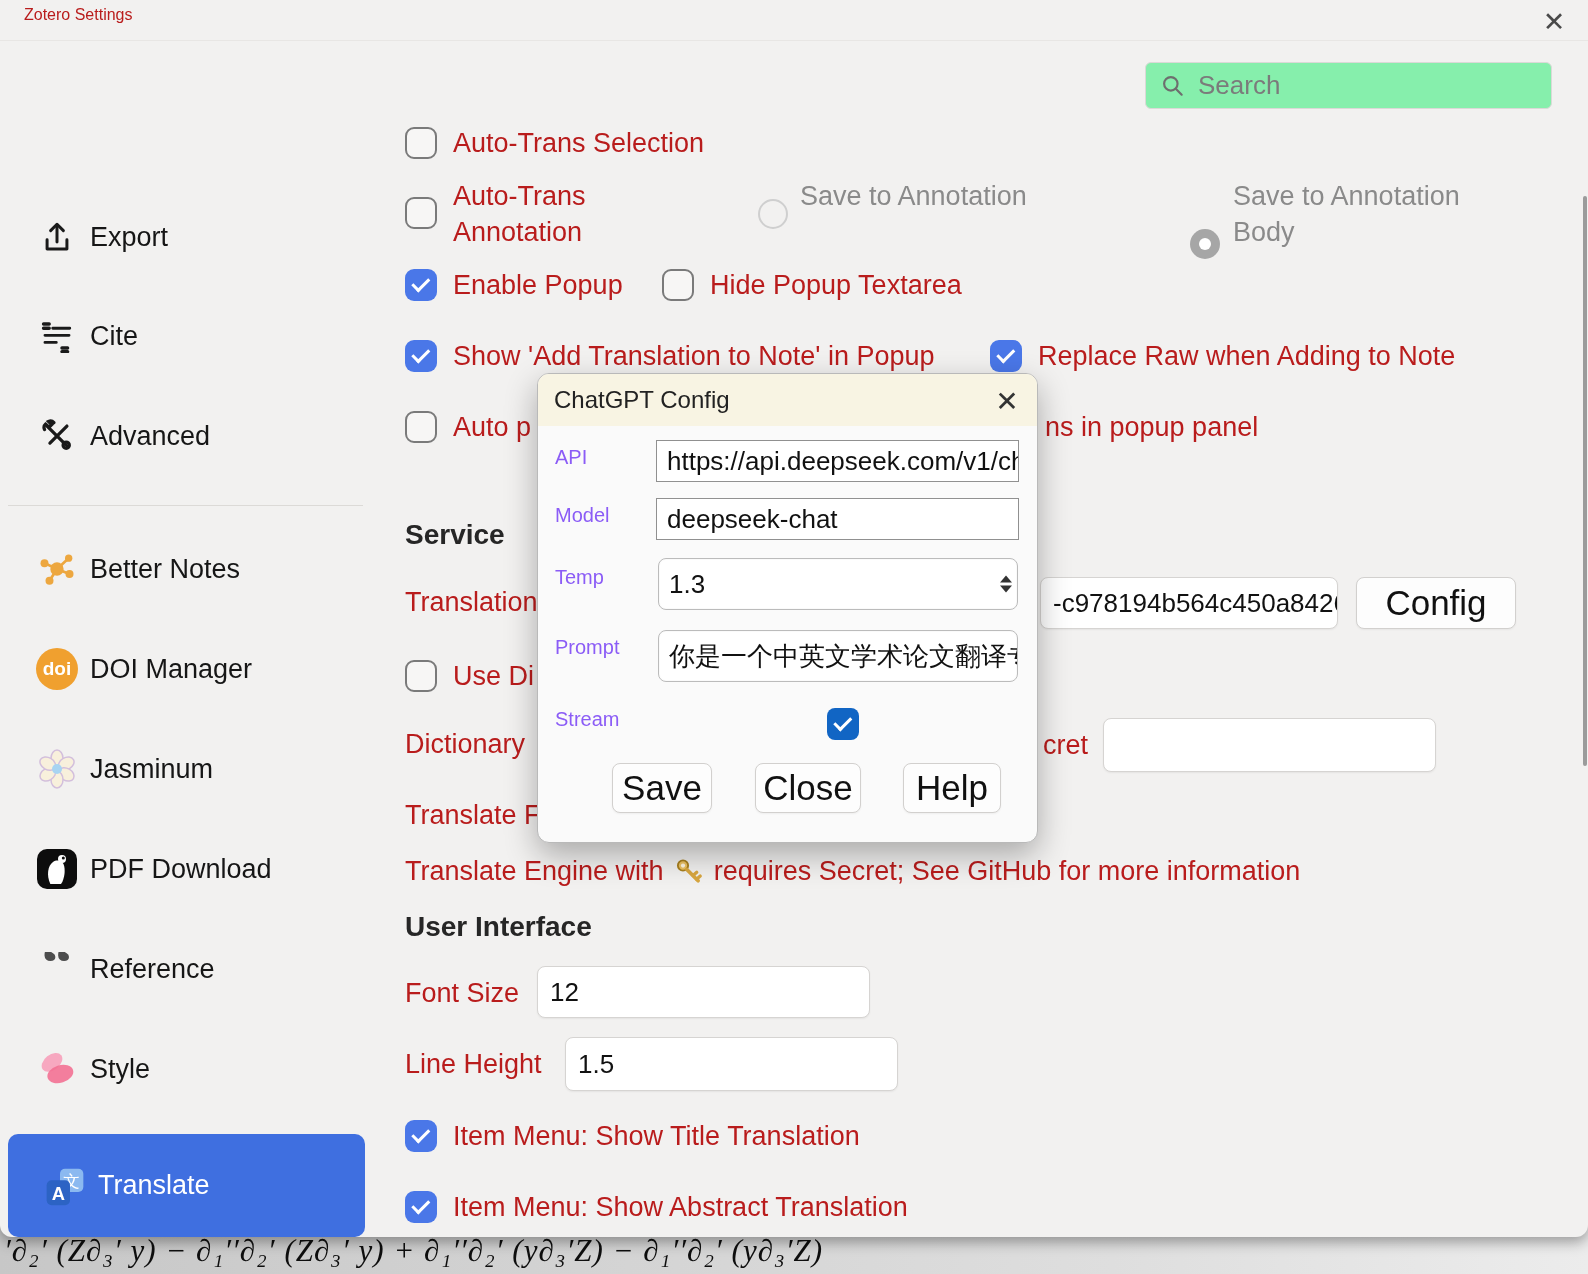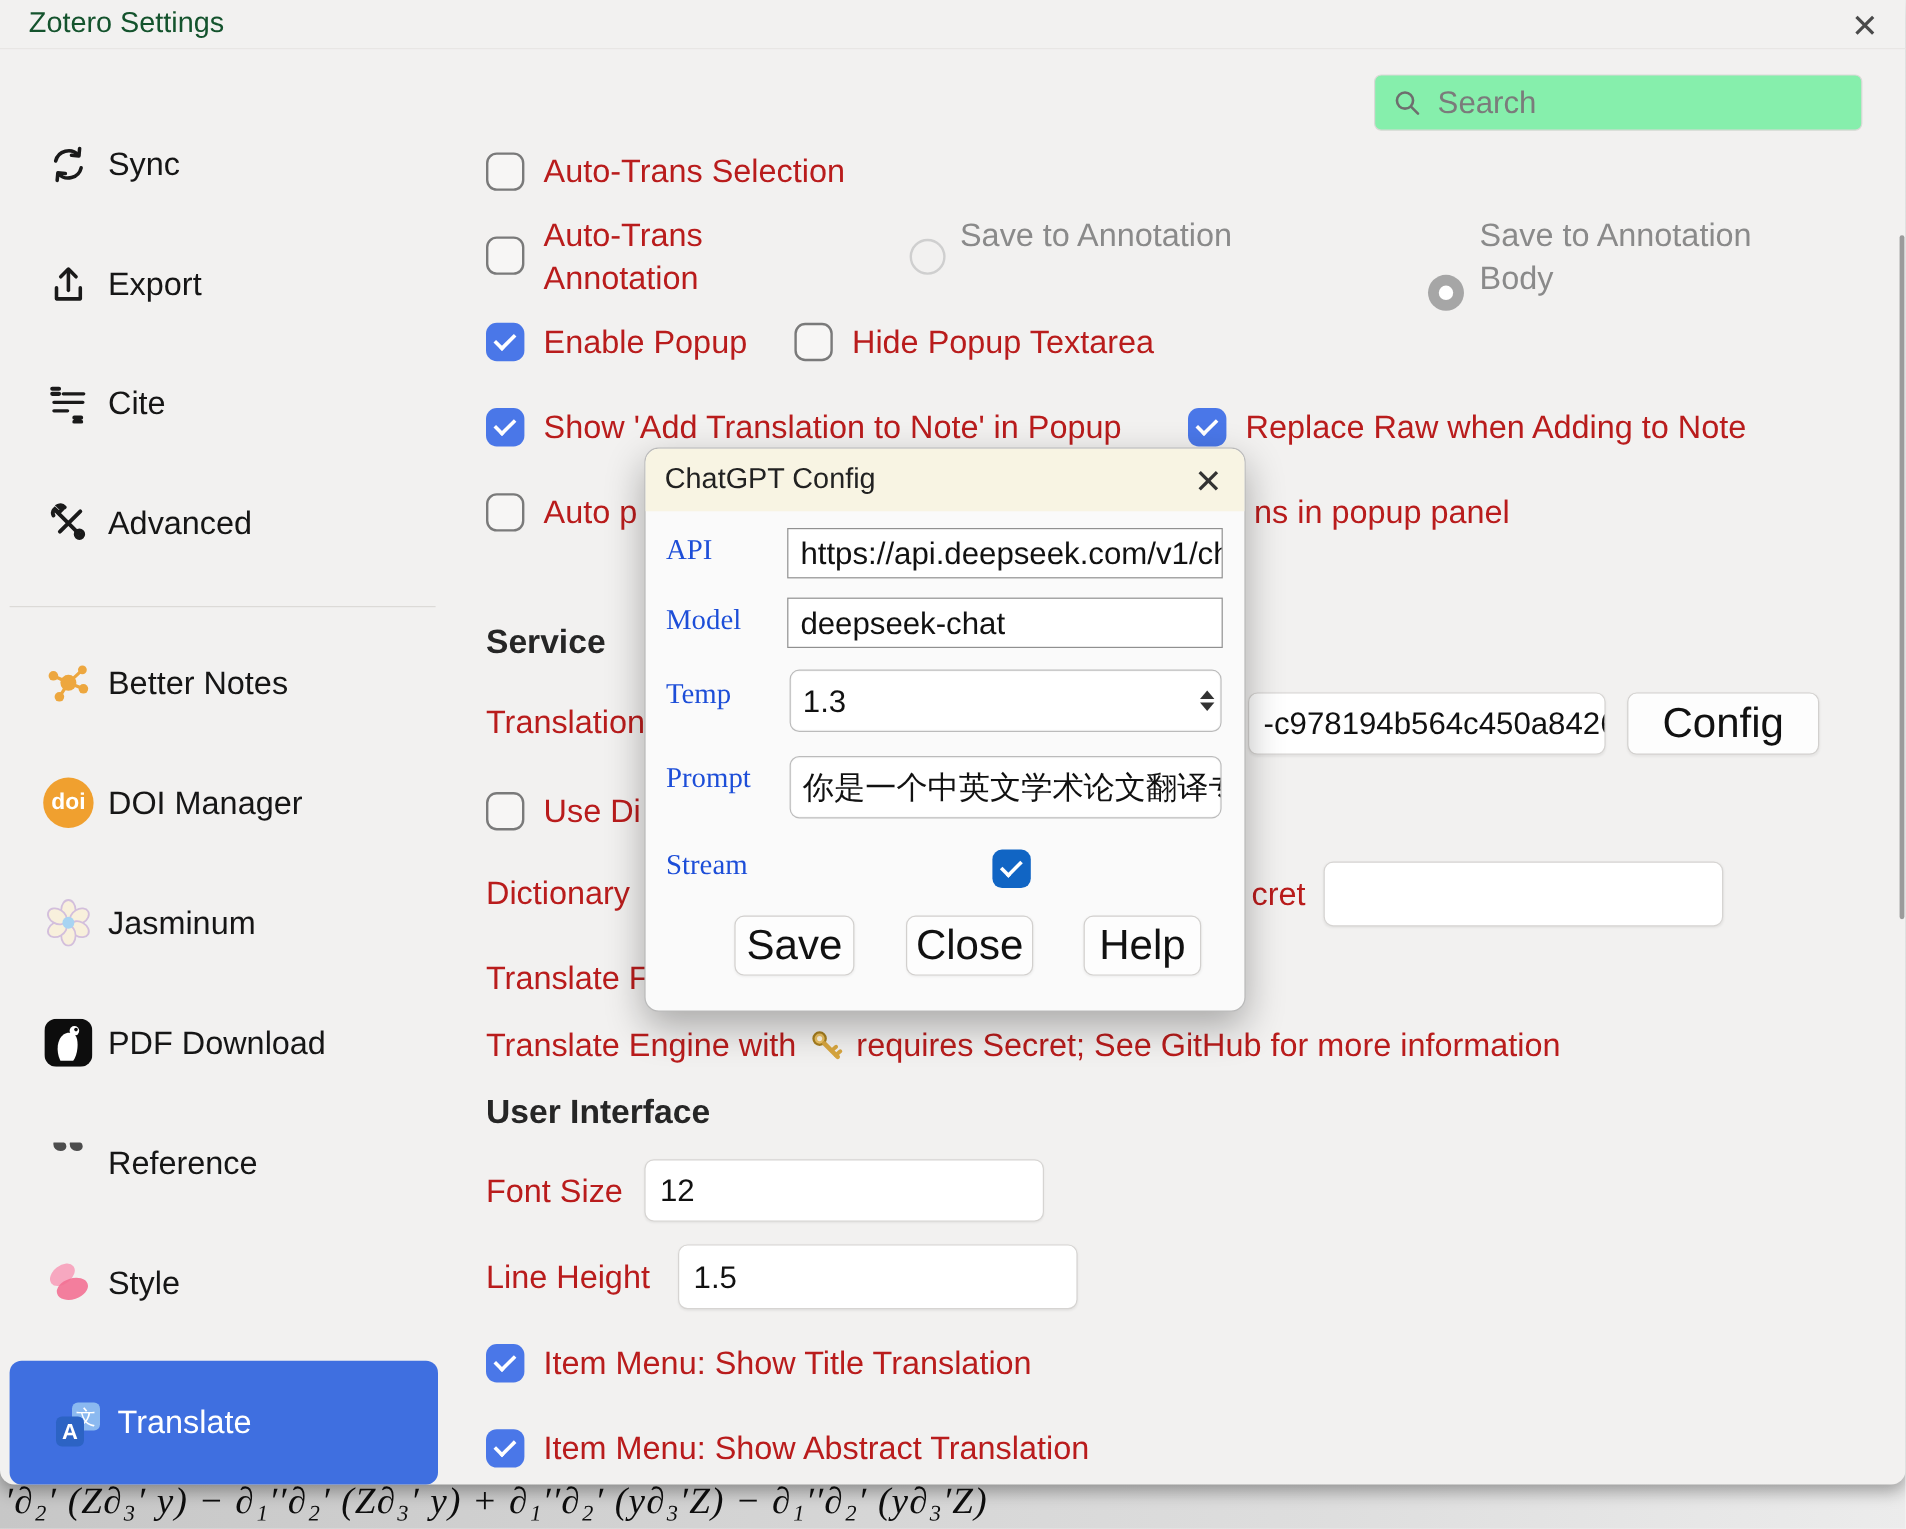--- a/index.html
+++ b/index.html
@@ -16,21 +16,21 @@
     font-family:"Liberation Serif",serif;font-style:italic;
     font-size:31px;color:#0e0e0e;letter-spacing:1px;
   }
   
   .window{
     position:absolute;left:0;top:0;width:1588px;height:1237px;
     background:#f2f1f0;border-radius:0 0 12px 12px;
     box-shadow:0 5px 14px rgba(0,0,0,.35);
   }
   .titlebar-line{position:absolute;left:0;top:40px;width:1588px;height:1px;background:#e8e6e4;}
-  .win-title{position:absolute;left:24px;top:6px;font-size:24px;color:#14532d;}
+  .win-title{position:absolute;left:24px;top:6px;font-size:16px;color:#b91c1c;}
   .win-close{position:absolute;left:1534px;top:4px;width:40px;height:36px;display:flex;align-items:center;justify-content:center;font-size:27px;color:#4a4a4a;}
   
   .search{
     position:absolute;left:1145px;top:62px;width:407px;height:47px;box-sizing:border-box;
     background:#86efac;border:1px solid #dbd9d7;border-radius:6px;
     display:flex;align-items:center;gap:12px;padding:0 14px;
   }
   .search-ph{font-size:26px;color:#7b7b7b;}
   
   .side-item{position:absolute;left:0;width:365px;height:48px;display:flex;align-items:center;}
@@ -71,21 +71,21 @@
   .modal{
     position:absolute;left:537px;top:373px;width:501px;height:470px;box-sizing:border-box;
     background:#fafafa;border:1px solid #b9b9b9;border-radius:12px;
     box-shadow:0 12px 32px rgba(0,0,0,.3);
   }
   .modal-header{position:absolute;left:0;top:0;width:100%;height:52px;background:#f8f4e3;
     border-radius:11px 11px 0 0;display:flex;align-items:center;padding:0 16px;box-sizing:border-box;
     font-size:24px;color:#222;}
   .modal-close{position:absolute;right:10px;top:8px;width:40px;height:38px;display:flex;align-items:center;justify-content:center;
     font-size:28px;color:#333;}
-  .mlbl{position:absolute;font-size:24px;color:#1d4ed8;font-family:Liberation Serif, serif;}
+  .mlbl{position:absolute;font-size:20px;color:#8b5cf6;}
   .mfield{position:absolute;box-sizing:border-box;background:#fff;border:1px solid #909090;
     display:flex;align-items:center;padding:0 10px;font-size:26px;color:#111;overflow:hidden;white-space:nowrap;}
   .mfield.round{border:1px solid #bbb;border-radius:8px;box-shadow:inset 0 0 0 1px rgba(0,0,0,.02);}
   .spinner{position:absolute;right:5px;top:50%;transform:translateY(-50%);display:flex;flex-direction:column;gap:3px;}
   .spinner i{display:block;width:0;height:0;border-left:6px solid transparent;border-right:6px solid transparent;}
   .spinner .up{border-bottom:7px solid #333;}
   .spinner .dn{border-top:7px solid #333;}
   .scrollbar{position:absolute;left:1583px;top:196px;width:4px;height:570px;background:#9b9b9b;border-radius:2px;}
   svg{display:block;}
 </style>
@@ -104,31 +104,20 @@
   <div class="search">
     <span>
       <svg width="26" height="26" viewBox="0 0 24 24" fill="none" stroke="#6e6e6e" stroke-width="2" stroke-linecap="round">
         <circle cx="10" cy="10" r="6.2"></circle>
           <path d="M14.8 14.8 L20 20"></path>
       </svg>
     </span>
     <span class="search-ph">Search</span>
   </div>
 
-  <div class="side-item" style="top:113px;">
-    <span class="side-ic">
-      <svg width="34" height="34" viewBox="0 0 24 24" fill="none" stroke="#1a1a1a" stroke-width="2.1" stroke-linecap="round" stroke-linejoin="round">
-        <path d="M4.5 10a7.8 7.8 0 0 1 13.4-3.4"></path>
-          <polyline points="18.6 2.6 18.2 7 13.8 6.6"></polyline>
-        <path d="M19.5 14a7.8 7.8 0 0 1-13.4 3.4"></path>
-          <polyline points="5.4 21.4 5.8 17 10.2 17.4"></polyline>
-      </svg>
-    </span>
-    <span class="side-lb">Sync</span>
-  </div>
 
   <div class="side-item" style="top:213px;">
     <span class="side-ic">
       <svg width="34" height="34" viewBox="0 0 24 24" fill="none" stroke="#1a1a1a" stroke-width="2.1" stroke-linecap="round" stroke-linejoin="round">
         <path d="M12 15.5V3.5"></path>
           <polyline points="7.5 7.5 12 3 16.5 7.5"></polyline>
           <path d="M5 14v6.5h14V14"></path>
       </svg>
     </span>
     <span class="side-lb">Export</span>

